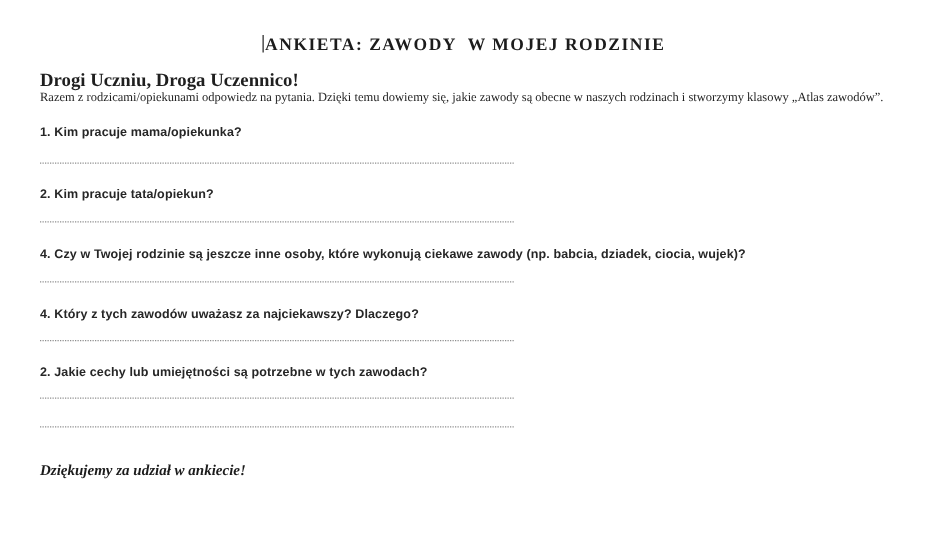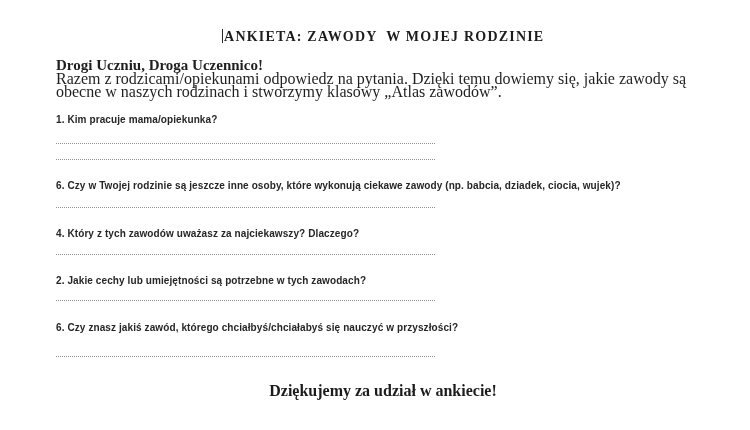--- a/index.html
+++ b/index.html
@@ -8,21 +8,21 @@
     height: 430px;
     background: #ffffff;
     overflow: hidden;
     font-family: "Liberation Serif", serif;
     color: #1f1f1f;
   }
   .page {
     box-sizing: border-box;
     width: 750px;
     height: 430px;
-    padding: 28px 40px 0 56px;
+    padding: 28px 40px 0 32px;
     background: #ffffff;
   }
   .doc-title {
     margin: 0;
     text-align: center;
     font-family: "Liberation Serif", serif;
     font-weight: bold;
     font-size: 14px;
     line-height: 18px;
     letter-spacing: 1.2px;
@@ -38,21 +38,21 @@
     margin-right: 1px;
   }
   .greeting {
     margin: 13px 0 0 0;
     font-weight: bold;
     font-size: 15px;
     line-height: 13px;
   }
   .intro {
     margin: 0;
-    font-size: 16px;
+    font-size: 10px;
     line-height: 13px;
   }
   .question {
     margin: 0;
     font-family: Liberation Sans, sans-serif;
     font-weight: bold;
     font-size: 10px;
     line-height: 12px;
     color: #262626;
     letter-spacing: 0.1px;
@@ -69,61 +69,61 @@
   .q3 { margin-top: 20px; }
   .l3 { margin-top: 15px; }
   .q4 { margin-top: 20px; }
   .l4 { margin-top: 14px; }
   .q5 { margin-top: 20px; }
   .l5 { margin-top: 13px; }
   .q6 { margin-top: 21px; }
   .l6 { margin-top: 22px; }
   .footer {
     margin: 27px 0 0 0;
-    text-align: center;
     font-weight: bold;
-    font-size: 16px;
+    font-size: 12px;
     line-height: 14px;
     color: #1c1c1c;
+    font-style: italic;
   }
 </style>
 </head>
 <body>
 
 <div class="page">
 
   <h1 class="doc-title"><span class="caret"></span><span class="title-text">ANKIETA: ZAWODY  W MOJEJ RODZINIE</span></h1>
 
   <p class="greeting">Drogi Uczniu, Droga Uczennico!</p>
   <p class="intro">Razem z rodzicami/opiekunami odpowiedz na pytania. Dzięki temu dowiemy się, jakie zawody są obecne w naszych rodzinach i stworzymy klasowy „Atlas zawodów”.</p>
 
   <div>
     <p class="question q1">1. Kim pracuje mama/opiekunka?</p>
     <div class="answer-line l1"></div>
   </div>
 
   <div>
+    <p class="question q2">2. Kim pracuje tata/opiekun?</p>
     <div class="answer-line l2"></div>
   </div>
 
   <div>
-    <p class="question q3">6. Czy w Twojej rodzinie są jeszcze inne osoby, które wykonują ciekawe zawody (np. babcia, dziadek, ciocia, wujek)?</p>
+    <p class="question q3">4. Czy w Twojej rodzinie są jeszcze inne osoby, które wykonują ciekawe zawody (np. babcia, dziadek, ciocia, wujek)?</p>
     <div class="answer-line l3"></div>
   </div>
 
   <div>
     <p class="question q4">4. Który z tych zawodów uważasz za najciekawszy? Dlaczego?</p>
     <div class="answer-line l4"></div>
   </div>
 
   <div>
     <p class="question q5">2. Jakie cechy lub umiejętności są potrzebne w tych zawodach?</p>
     <div class="answer-line l5"></div>
   </div>
 
   <div>
-    <p class="question q6">6. Czy znasz jakiś zawód, którego chciałbyś/chciałabyś się nauczyć w przyszłości?</p>
     <div class="answer-line l6"></div>
   </div>
 
   <p class="footer">Dziękujemy za udział w ankiecie!</p>
 
 </div>
 
 </body></html>

